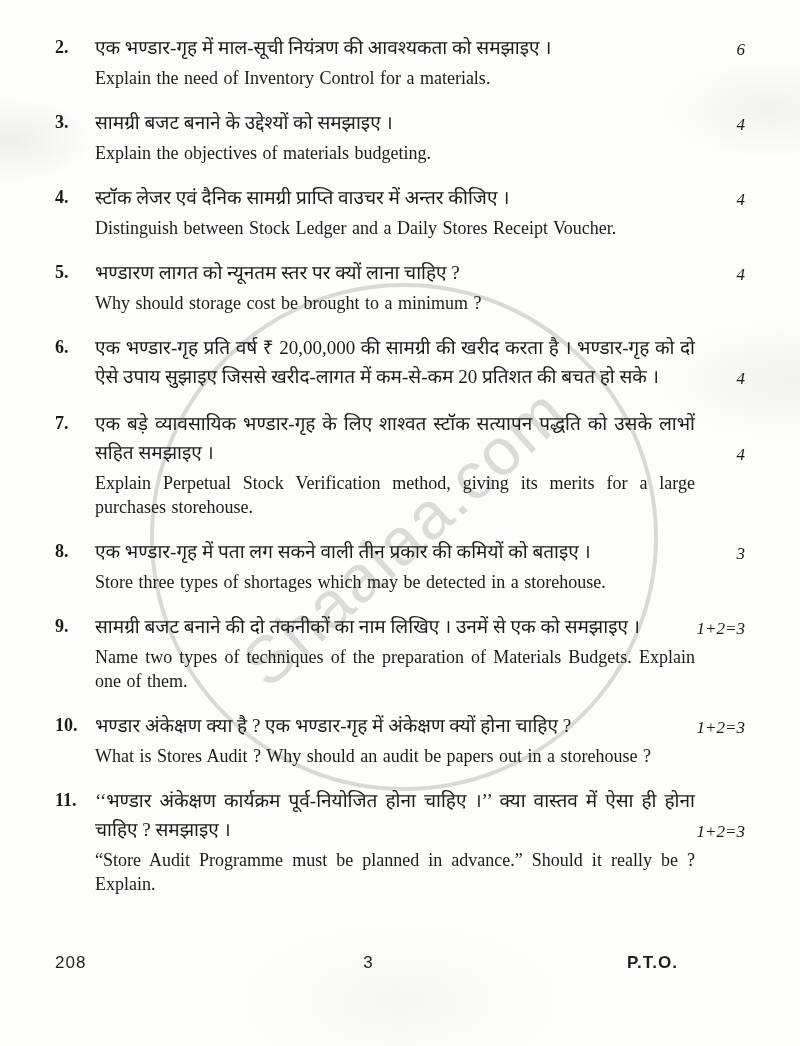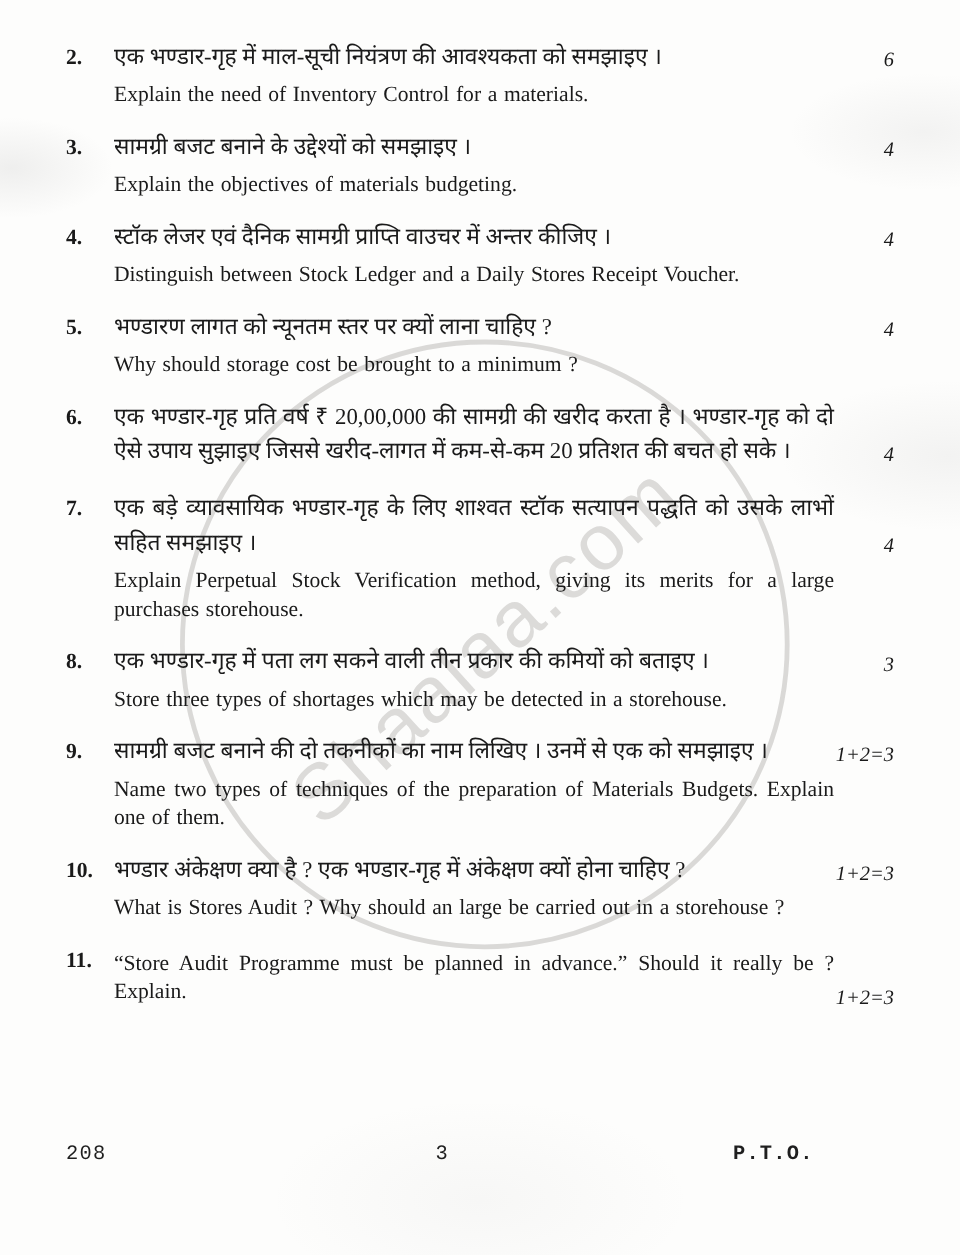--- a/index.html
+++ b/index.html
@@ -90,21 +90,21 @@
     color: #1a1a1a;
     white-space: nowrap;
   }
   
   .page-footer {
     position: absolute;
     left: 0;
     top: 953px;
     width: 736px;
     height: 26px;
-    font-family: Liberation Mono, monospace;
+    font-family: Liberation Sans, sans-serif;
     font-size: 17px;
     color: #1f1f1f;
     z-index: 1;
   }
   .footer-left   { position: absolute; left: 55px;  top: 0; letter-spacing: 1px; }
   .footer-center { position: absolute; left: 0; right: 0; text-align: center; top: 0; }
   .footer-right  { position: absolute; right: 58px; top: 0; font-weight: bold; letter-spacing: 1px; text-align: right; }
   
   .banner {
     position: absolute;
@@ -203,28 +203,29 @@
       <p class="q-hindi">सामग्री बजट बनाने की दो तकनीकों का नाम लिखिए । उनमें से एक को समझाइए ।</p>
       <p class="q-english">Name two types of techniques of the preparation of Materials Budgets. Explain one of them.</p>
     </div>
     <div class="q-marks" style="top: 2px;">1+2=3</div>
   </div>
 
   <div class="question">
     <div class="q-num">10.</div>
     <div class="q-body">
       <p class="q-hindi">भण्डार अंकेक्षण क्या है ? एक भण्डार-गृह में अंकेक्षण क्यों होना चाहिए ?</p>
-      <p class="q-english">What is Stores Audit ? Why should an large be carried out in a storehouse ?</p>
+      <p class="q-english">What is Stores Audit ? Why should an audit be papers out in a storehouse ?</p>
     </div>
     <div class="q-marks" style="top: 2px;">1+2=3</div>
   </div>
 
   <div class="question">
     <div class="q-num">11.</div>
     <div class="q-body">
+      <p class="q-hindi">‘‘भण्डार अंकेक्षण कार्यक्रम पूर्व-नियोजित होना चाहिए ।’’ क्या वास्तव में ऐसा ही होना चाहिए ? समझाइए ।</p>
       <p class="q-english">“Store Audit Programme must be planned in advance.” Should it really be ? Explain.</p>
     </div>
     <div class="q-marks" style="top: 31px;">1+2=3</div>
   </div>
 </div>
 
   <div class="page-footer">
     <span class="footer-left">208</span>
     <span class="footer-center">3</span>
     <span class="footer-right">P.T.O.</span>

